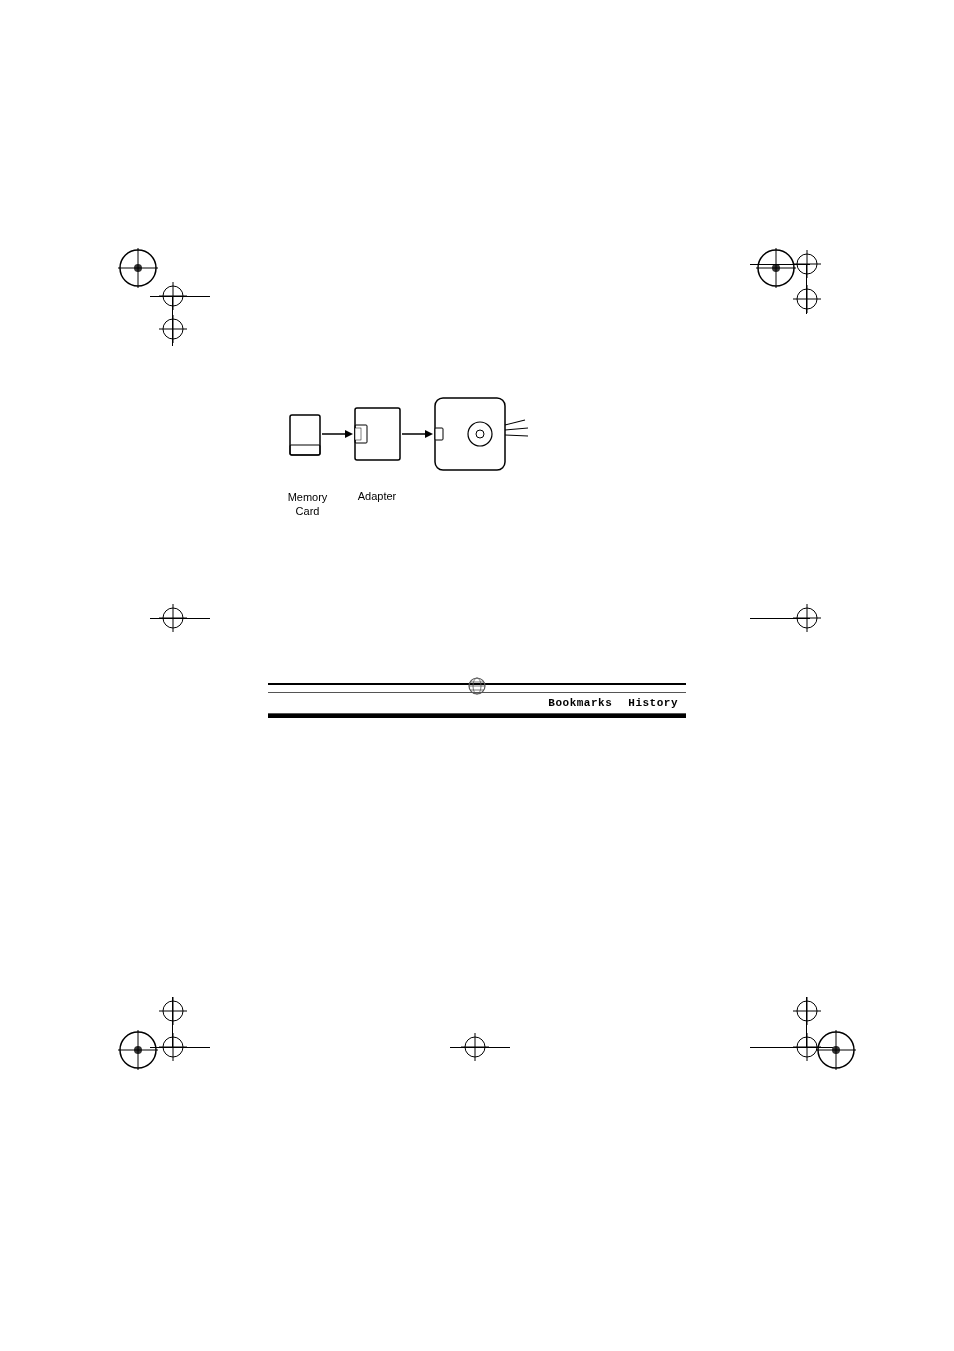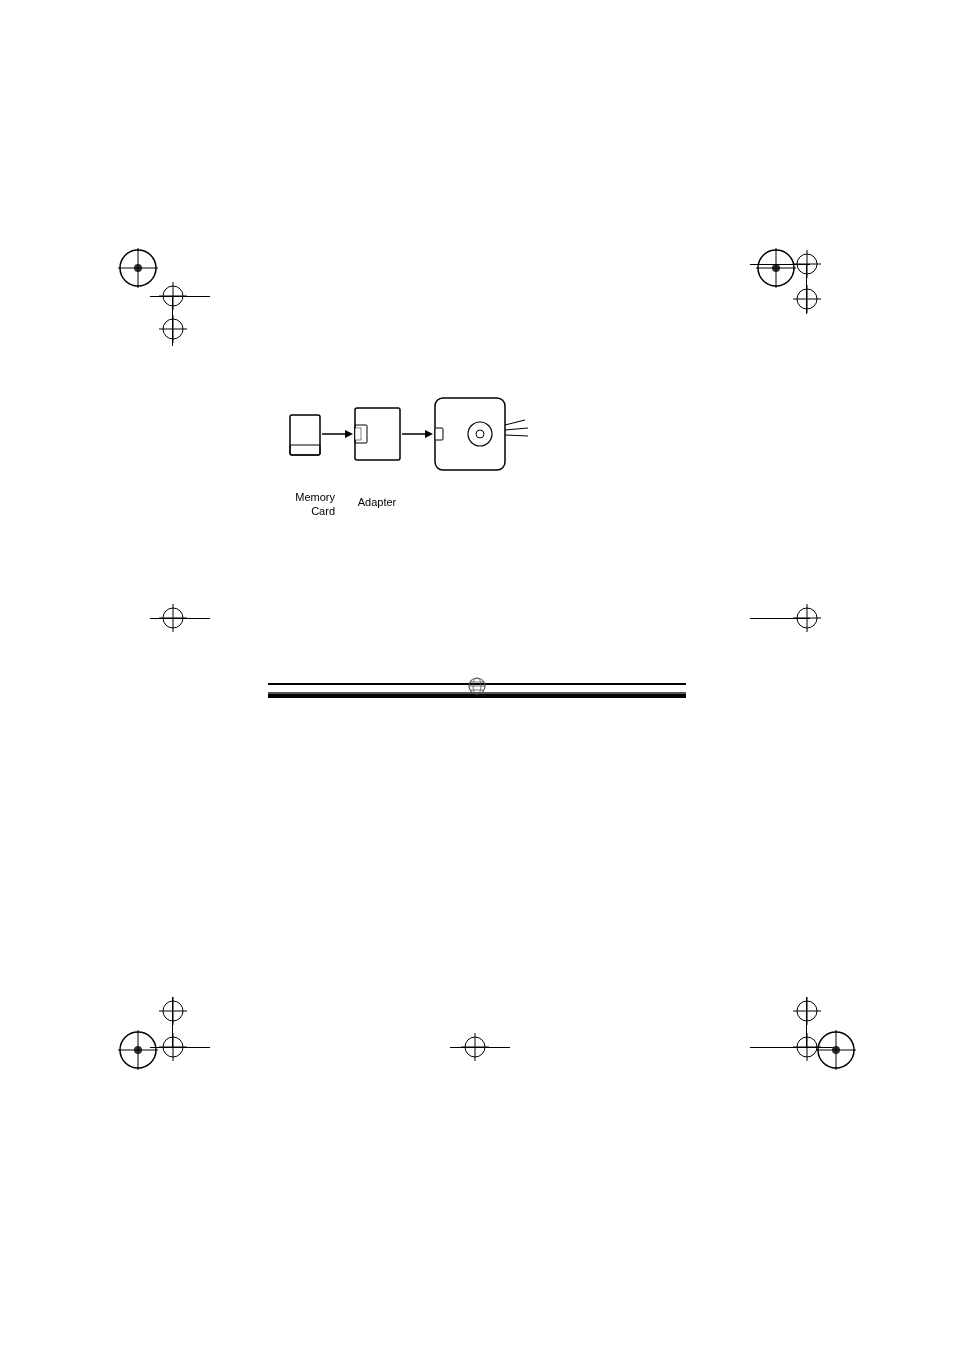--- a/index.html
+++ b/index.html
@@ -95,25 +95,25 @@
     <circle cx="200" cy="44" r="4" fill="none" stroke="#000" stroke-width="1"></circle>
 
     <line x1="225" y1="35" x2="245" y2="30" stroke="#000" stroke-width="1.2"></line>
     <line x1="225" y1="40" x2="248" y2="38" stroke="#000" stroke-width="1"></line>
     <line x1="225" y1="45" x2="248" y2="46" stroke="#000" stroke-width="1"></line>
 
     <rect x="155" y="38" width="8" height="12" rx="1" fill="#fff" stroke="#000" stroke-width="1"></rect>
   </svg>
 
   
-  <div style="position:absolute; top:100px; left:0px; font-size:11px; color:#000; text-align:right; width:55px; line-height:1.3;">
+  <div style="position:absolute; top:100px; left:0px; font-size:11px; color:#000; text-align:center; width:55px; line-height:1.3;">
     <span style="white-space:pre-line; font-size:11px;">Memory
 Card</span>
   </div>
-  <div style="position:absolute; top:100px; left:72px; font-size:11px; color:#000; text-align:center; width:50px;margin-top:6px;">
+  <div style="position:absolute; top:100px; left:72px; font-size:11px; color:#000; text-align:center; width:50px;">
     <span style="font-size:11px;">Adapter</span>
   </div>
 </div>
 
 <div style="position:absolute; left:159px; top:604px;">
   <svg width="28" height="28" viewBox="0 0 28 28">
     <circle cx="14" cy="14" r="10" fill="none" stroke="#000" stroke-width="1"></circle>
     <line x1="14" y1="0" x2="14" y2="28" stroke="#000" stroke-width="1"></line>
     <line x1="0" y1="14" x2="28" y2="14" stroke="#000" stroke-width="1"></line>
   </svg>
@@ -138,20 +138,24 @@
         <ellipse cx="10" cy="10" rx="4" ry="8" fill="none" stroke="#555" stroke-width="0.8"></ellipse>
         <line x1="2" y1="10" x2="18" y2="10" stroke="#555" stroke-width="0.8"></line>
         <line x1="3" y1="6" x2="17" y2="6" stroke="#555" stroke-width="0.8"></line>
         <line x1="3" y1="14" x2="17" y2="14" stroke="#555" stroke-width="0.8"></line>
       </svg>
     </div>
   </div>
 
   <div style="height:1px; background:#555; margin-top:4px;"></div>
 
+  <div style="display:flex; align-items:center; justify-content:flex-end; padding:4px 8px; gap:16px;">
+    <span style="font-size:11px; font-weight:bold; font-family:'Courier New',monospace; color:#000; letter-spacing:0.5px;">Bookmarks</span>
+    <span style="font-size:11px; font-weight:bold; font-family:'Courier New',monospace; color:#000; letter-spacing:0.5px;">History</span>
+  </div>
 
   <div style="height:1px; background:#555;"></div>
 
 
   <div style="height:2px; background:#000;"></div>
 </div>
 
 <div style="position:absolute; left:118px; top:1030px;">
   <svg width="40" height="40" viewBox="0 0 40 40">
     <circle cx="20" cy="20" r="18" fill="none" stroke="#000" stroke-width="1.5"></circle>

